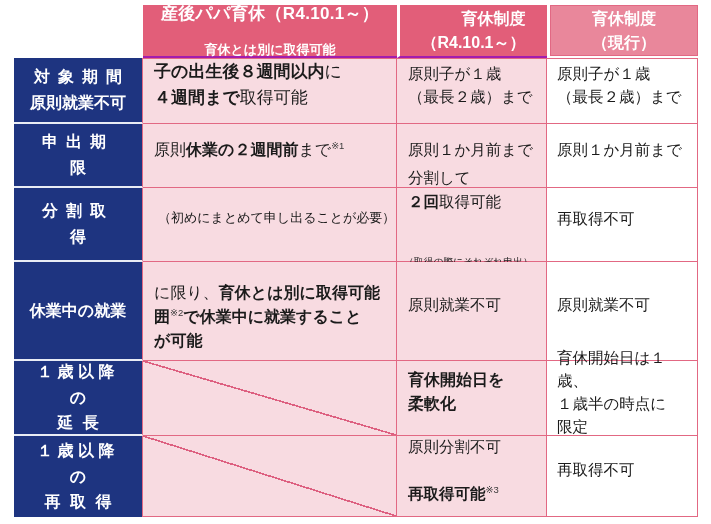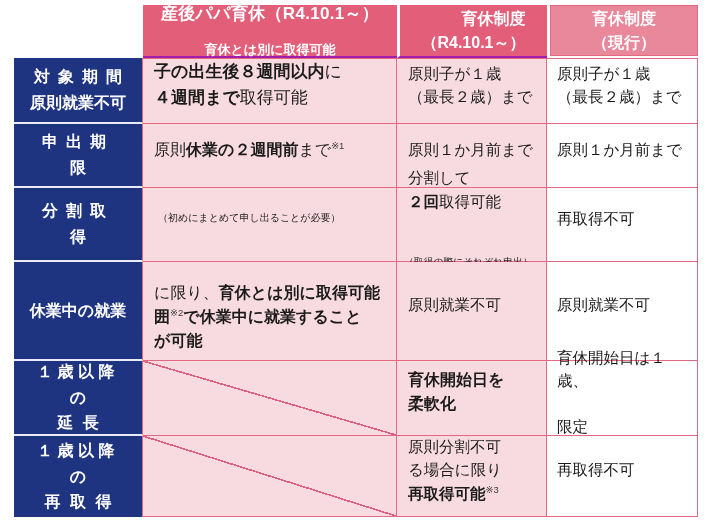--- a/index.html
+++ b/index.html
@@ -62,21 +62,21 @@
     padding:5px 8px 17px 11px;
   }
   .dc.top{border-top:1.5px solid var(--pink-border);}
   .c-pink{background:var(--pink-cell);}
   .c-white{background:#fff;}
   .c3{padding-left:10px;}
   .wide{font-size:16px;}
   .r1c1{font-size:17px;line-height:1.55;}
   .b{font-weight:bold;}
   sup{font-size:9.5px;font-weight:normal;vertical-align:super;line-height:0;color:#3a3a3a;}
-  .note{font-size:10px;line-height:1.6;padding-left:4px;white-space:nowrap;font-family:Liberation Mono, monospace;}
+  .note{font-size:13px;line-height:1.6;padding-left:4px;white-space:nowrap;}
   .note-sm{font-size:9.8px;line-height:1.8;margin-left:-4px;white-space:nowrap;margin-top:40px;}
   .diag{
     background-image:linear-gradient(to top right,
       transparent calc(50% - .8px),
       #dd6080 calc(50% - .8px),
       #dd6080 calc(50% + .8px),
       transparent calc(50% + .8px));
   }
 </style>
 </head>
@@ -152,27 +152,27 @@
   </div>
 
   <div class="cell rowhead">
     <div><span class="sp2">１歳以降の</span><br><span class="sp3">延長</span></div>
   </div>
   <div class="cell dc c-pink diag"></div>
   <div class="cell dc c-pink">
     <div class="b wide"><span>育休開始日を</span><br><span>柔軟化</span></div>
   </div>
   <div class="cell dc c-white c3">
-    <div><span>育休開始日は１歳、</span><br><br><span>限定</span></div>
+    <div><span>育休開始日は１歳、</span><br><span>１歳半の時点に</span><br><span>限定</span></div>
   </div>
 
   <div class="cell rowhead last">
     <div><span class="sp2">１歳以降の</span><br><span class="sp3">再取得</span></div>
   </div>
   <div class="cell dc c-pink diag"></div>
   <div class="cell dc c-pink">
-    <div><span>原則分割不可</span><br><span>る場合に限り</span><br><span class="b">再取得可能</span><sup>※3</sup></div>
+    <div><span>原則分割不可</span><br><br><span class="b">再取得可能</span><sup>※3</sup></div>
   </div>
   <div class="cell dc c-white c3">
     <div>再取得不可</div>
   </div>
 
 </div>
 
 </body></html>

